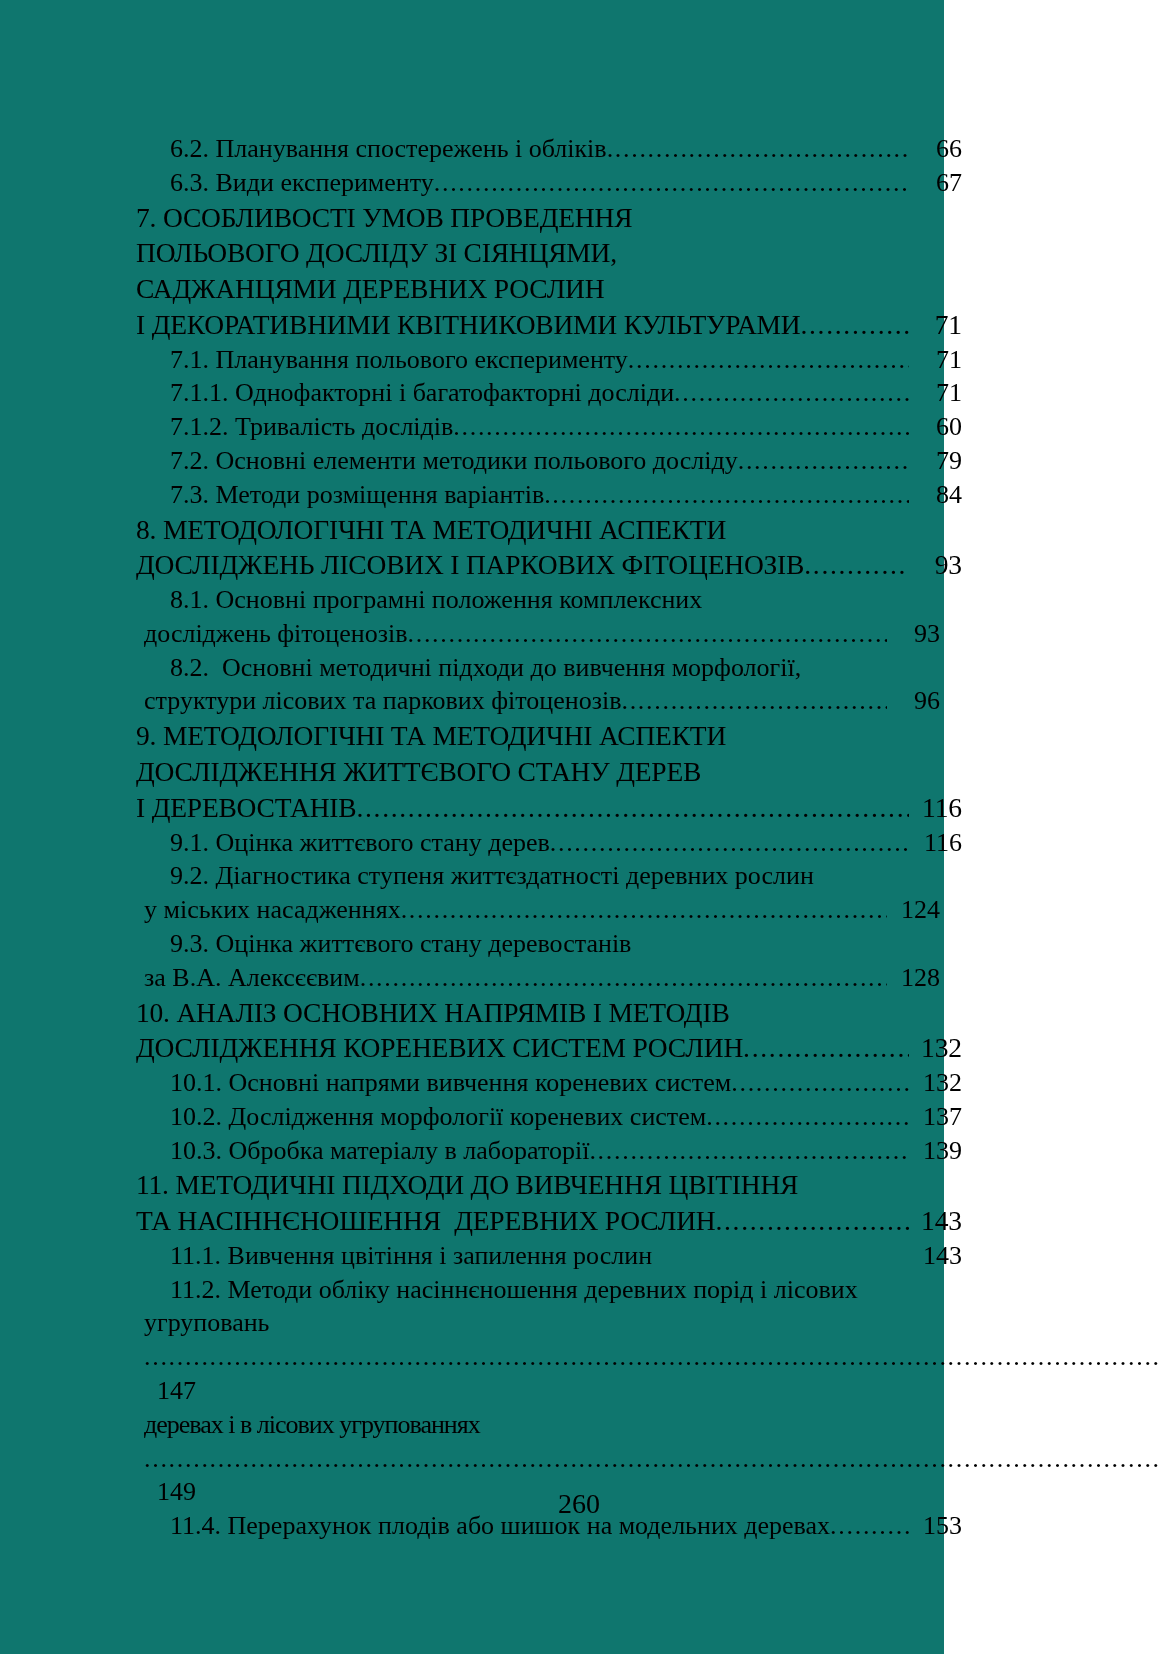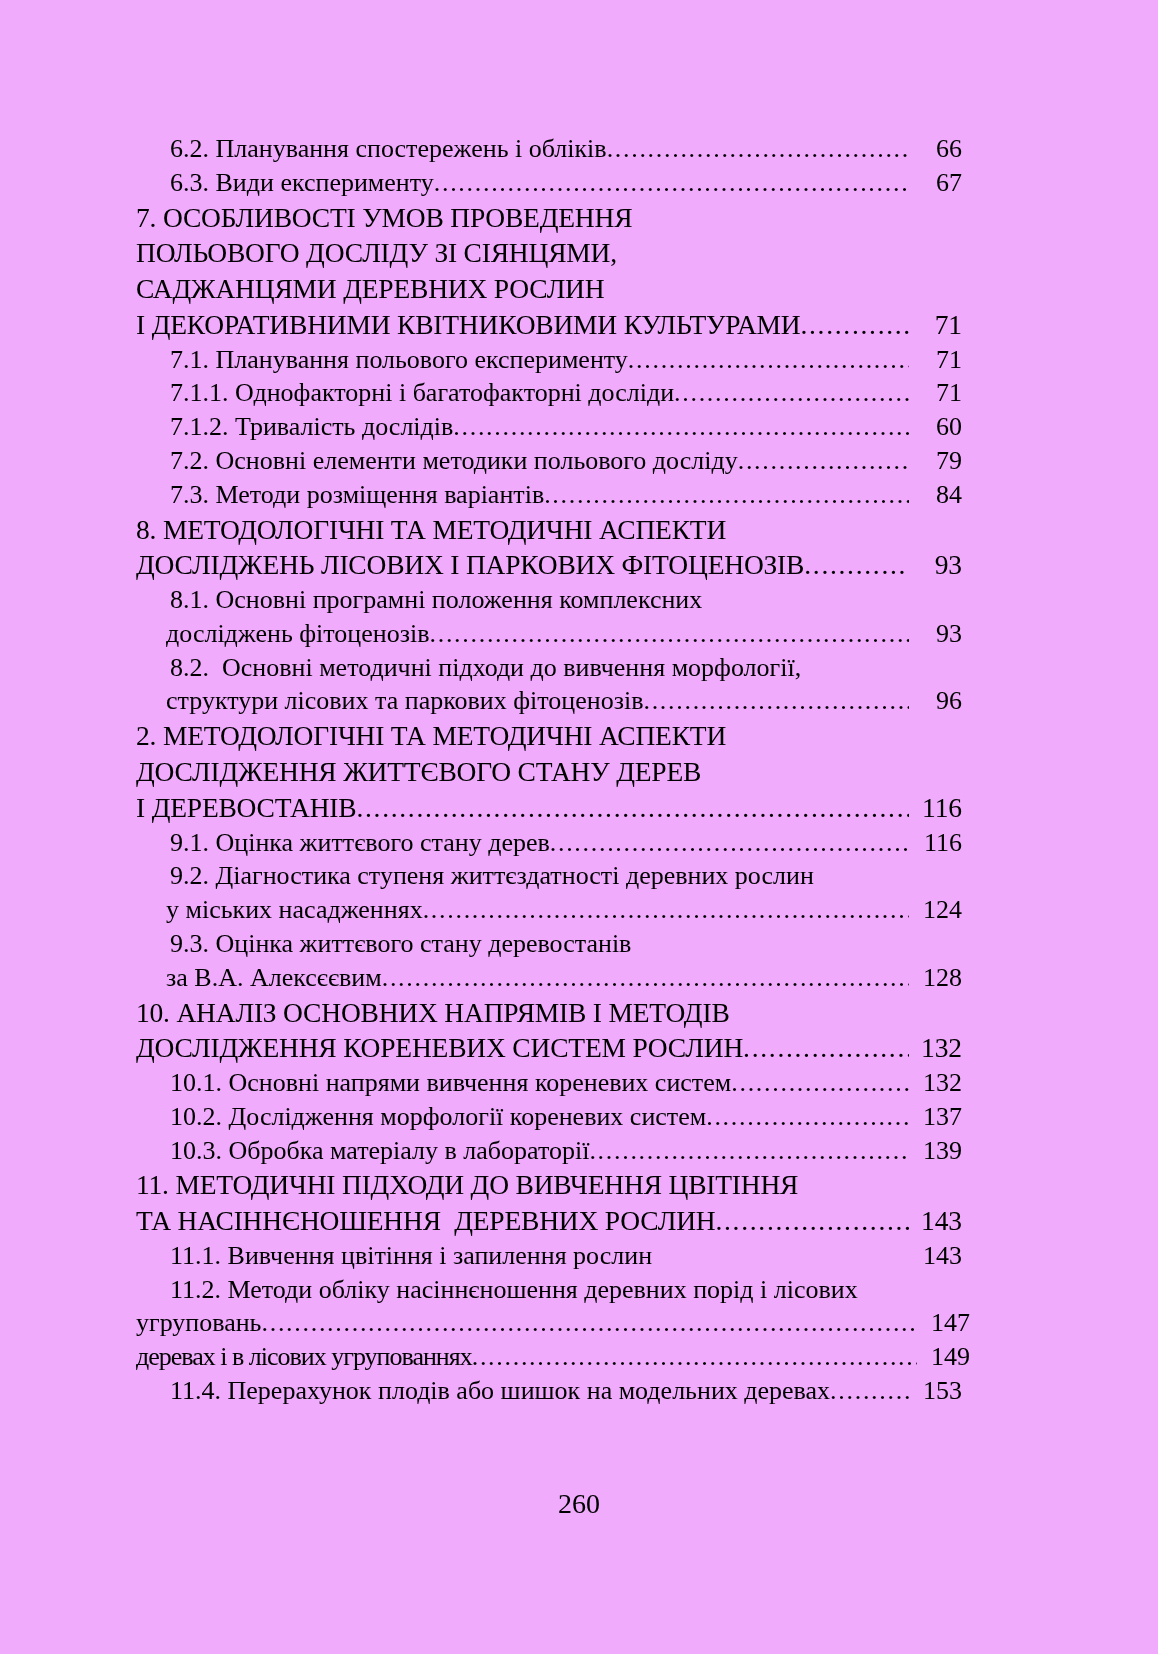--- a/index.html
+++ b/index.html
@@ -14,23 +14,23 @@
     position: relative;
     font-family: "Liberation Serif", "DejaVu Serif", serif;
     color: #000000;
     overflow: hidden;
   }
 
   .page {
     position: absolute;
     left: 0;
     top: 0;
-    width: 1158px;
+    width: 944px;
     height: 1654px;
-    background: #f0abfc;
+    background: #0f766e;
   }
 
   .toc {
     position: absolute;
     left: 128px;
     top: 132px;
     width: 834px;
   }
 
   
@@ -77,27 +77,28 @@
 
   
   .sub {
     font-size: 26px;
     margin-left: 42px;
     width: calc(100% - 42px);
   }
 
   
   .sub.cont {
-    margin-left: 38px;
+    margin-left: 16px;
     width: calc(100% - 38px);
   }
   
   .sub.cont0 {
-    margin-left: 8px;
+    margin-left: 16px;
     width: 100%;
+    flex-direction: column;
   }
 
   .tight { letter-spacing: -1.0px; }
 
   .footer {
     position: absolute;
     left: 0;
     top: 1488px;
     width: 1158px;
     text-align: center;
@@ -190,21 +191,21 @@
         <span class="label">8.2.  Основні методичні підходи до вивчення морфології,</span>
         <span class="leader"></span>
         <span class="pageno"></span>
       </div>
       <div class="entry sub cont">
         <span class="label">структури лісових та паркових фітоценозів</span>
         <span class="leader"></span>
         <span class="pageno">96</span>
       </div>
       <div class="entry chapter noleader">
-        <span class="label">2. МЕТОДОЛОГІЧНІ ТА МЕТОДИЧНІ АСПЕКТИ</span>
+        <span class="label">9. МЕТОДОЛОГІЧНІ ТА МЕТОДИЧНІ АСПЕКТИ</span>
         <span class="leader"></span>
         <span class="pageno"></span>
       </div>
       <div class="entry chapter noleader">
         <span class="label">ДОСЛІДЖЕННЯ ЖИТТЄВОГО СТАНУ ДЕРЕВ</span>
         <span class="leader"></span>
         <span class="pageno"></span>
       </div>
       <div class="entry chapter">
         <span class="label">І ДЕРЕВОСТАНІВ</span>

